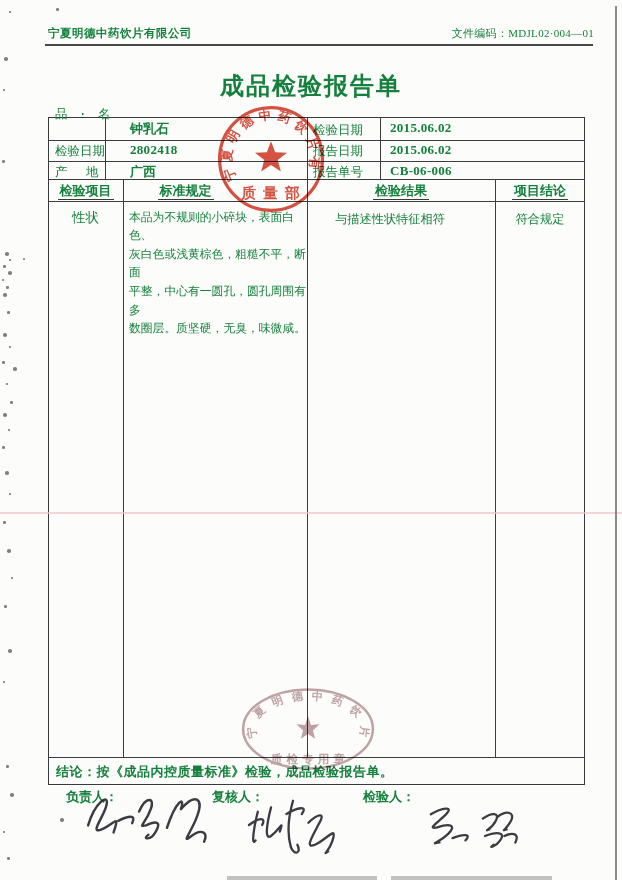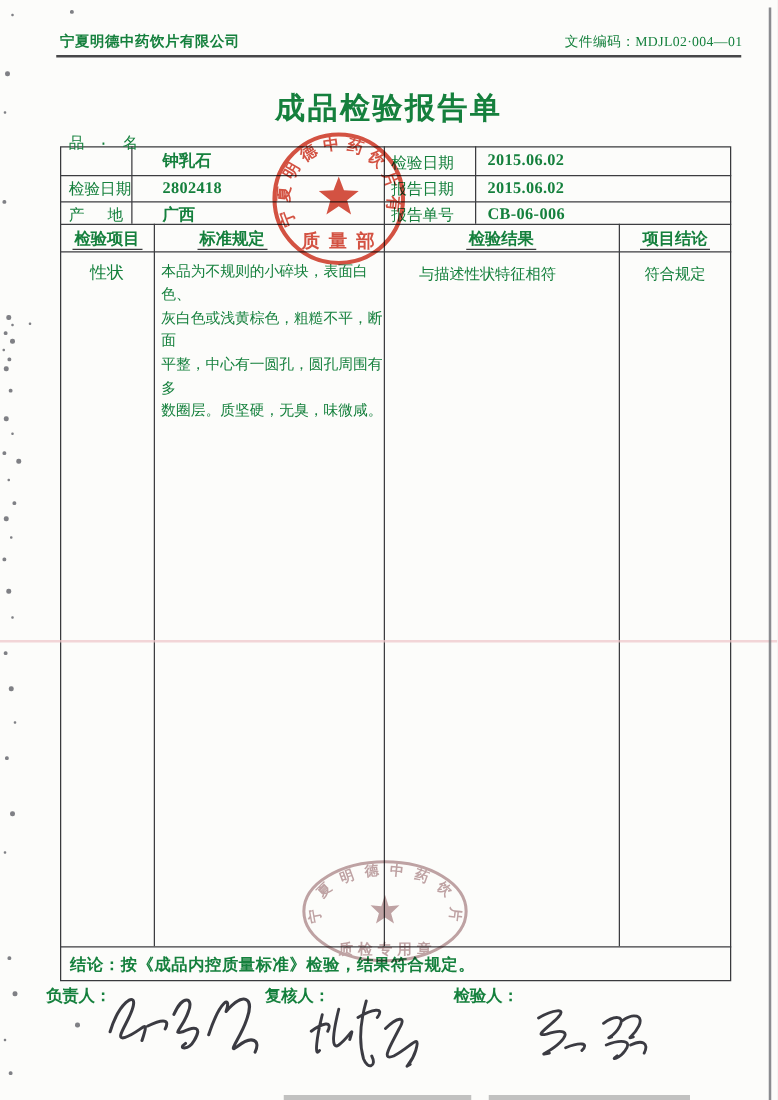--- a/index.html
+++ b/index.html
@@ -86,23 +86,23 @@
   <div class="txt colhead center" style="left:495px;width:90px;"><span>项目结论</span></div>
 
   <div class="txt center cell-item">性状</div>
   <div class="cell-standard">本品为不规则的小碎块，表面白色、
 灰白色或浅黄棕色，粗糙不平，断面
 平整，中心有一圆孔，圆孔周围有多
 数圈层。质坚硬，无臭，味微咸。</div>
   <div class="txt center cell-result">与描述性状特征相符</div>
   <div class="txt center cell-concl">符合规定</div>
 
-  <div class="txt concl-line">结论：按《成品内控质量标准》检验，结果符合规定。</div>
+  <div class="txt concl-line">结论：按《成品内控质量标准》检验，成品检验报告单。</div>
 
-  <div class="txt sig-label" style="left:37px;">负责人：</div>
+  <div class="txt sig-label" style="left:66px;">负责人：</div>
   <div class="txt sig-label" style="left:212px;">复核人：</div>
   <div class="txt sig-label" style="left:363px;">检验人：</div>
 
   <svg class="sig-svg" style="left:78px;top:786px;" width="135" height="58" viewBox="0 0 115 50" aria-label="康鲁雁">
     <path d="M8,34 C14,14 26,6 24,16 C22,26 10,40 18,38 C30,34 36,22 30,40 M34,30 C42,26 50,24 46,32 M52,22 C58,8 66,10 62,20 C58,32 50,36 58,34 C66,30 72,30 66,40 C62,47 54,46 60,42 M76,36 C84,12 92,8 88,20 C100,6 108,10 102,26 C98,38 88,50 96,44 C106,36 112,40 108,48"></path>
   </svg>
   <svg class="sig-svg" style="left:238px;top:792px;" width="110" height="66" viewBox="0 0 88 60" aria-label="杨彦文">
     <path d="M12,18 C8,34 6,50 10,44 M4,30 C12,24 20,22 16,30 M24,14 C20,30 18,44 24,40 C32,34 36,24 32,36 M44,8 C40,22 38,36 42,50 C45,58 52,56 48,48 M38,20 C48,14 58,12 52,20 M58,28 C66,20 74,18 68,28 C62,40 54,52 64,48 C76,42 84,30 80,44 C77,54 70,58 76,54"></path>
   </svg>
   <svg class="sig-svg" style="left:412px;top:797px;" width="120" height="52" viewBox="0 0 96 48" aria-label="袁晶">

